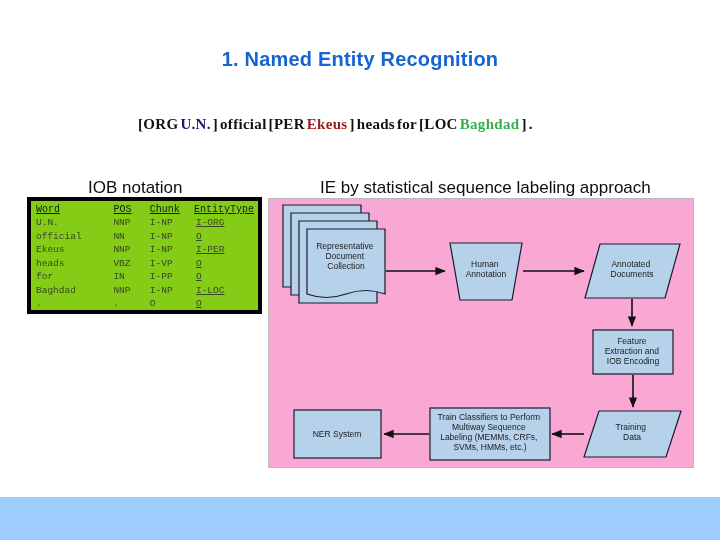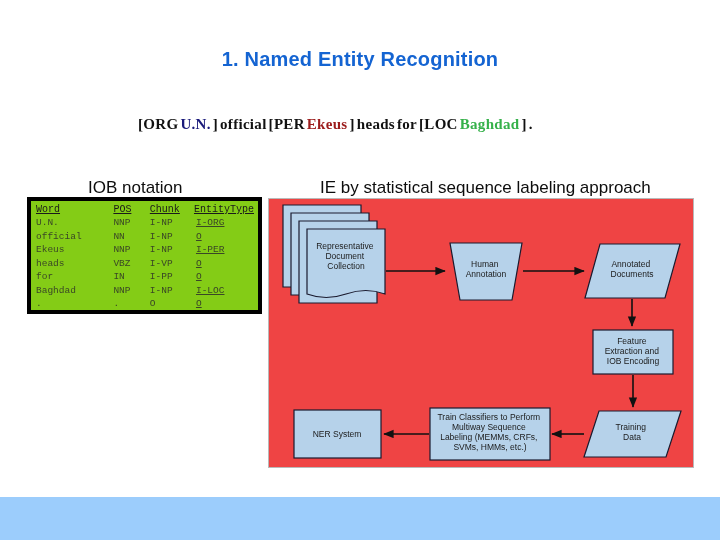--- a/index.html
+++ b/index.html
@@ -100,21 +100,21 @@
   .iob-table td.col-ent { padding-left: 2px; text-decoration: underline; }
 
   
   .flow-panel {
     position: absolute;
     left: 268px;
     top: 198px;
     width: 426px;
     height: 270px;
     border: 1px solid #b9b9b9;
-    background: #ef4444;
+    background: #f9a8d4;
     box-sizing: border-box;
     overflow: hidden;
   }
   .flow-svg { display: block; }
 
   
   .footer-band {
     position: absolute;
     left: 0;
     top: 497px;

